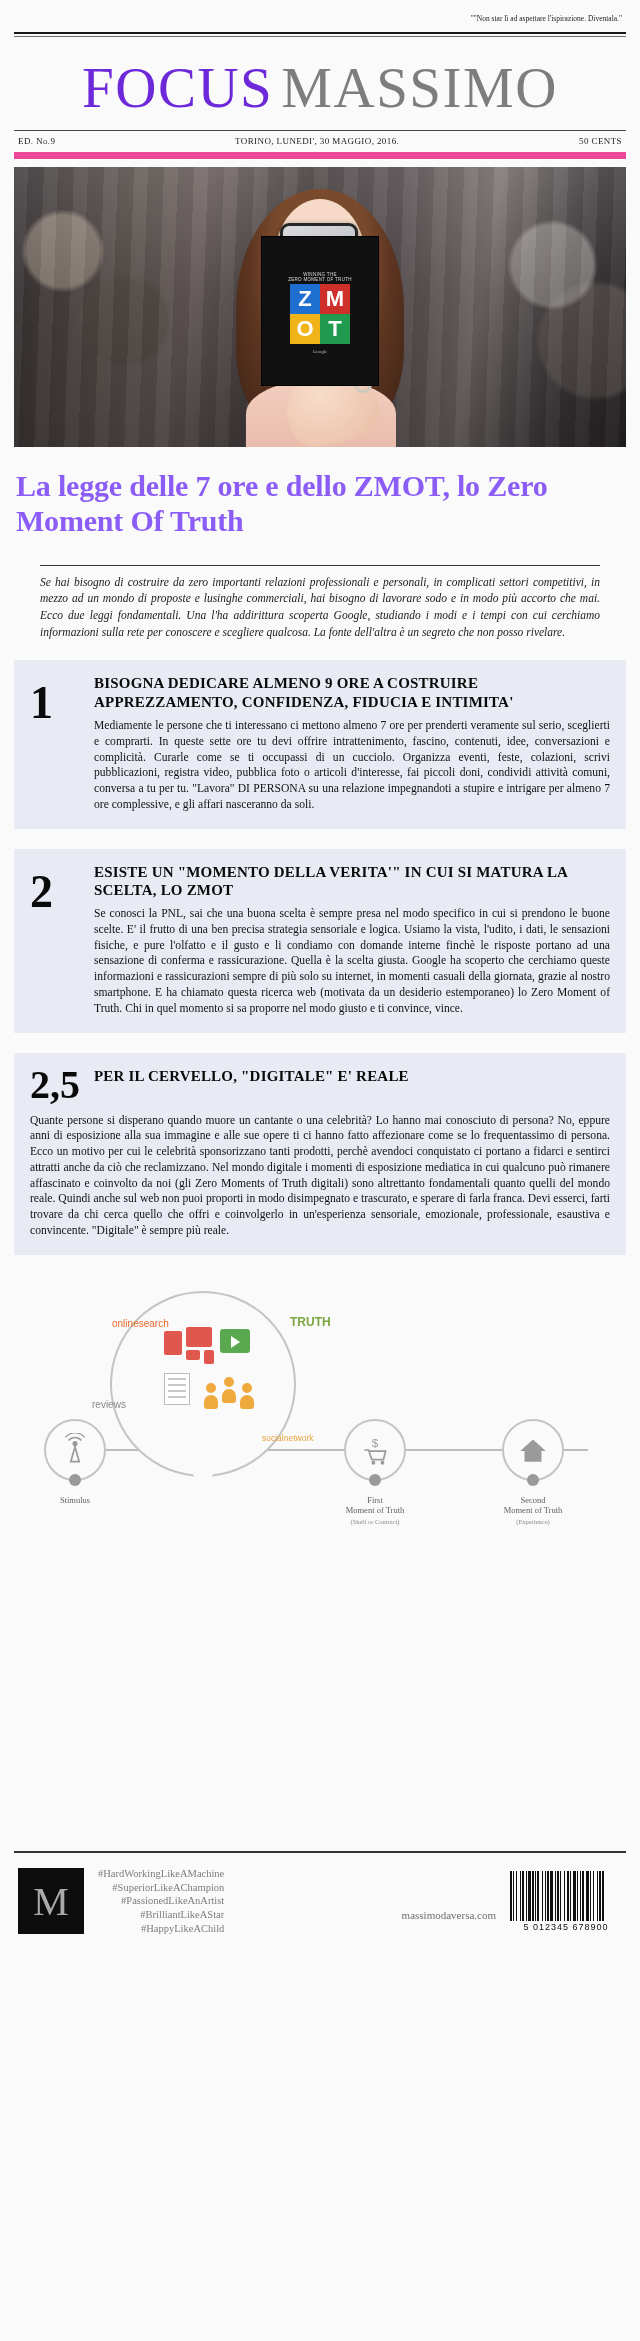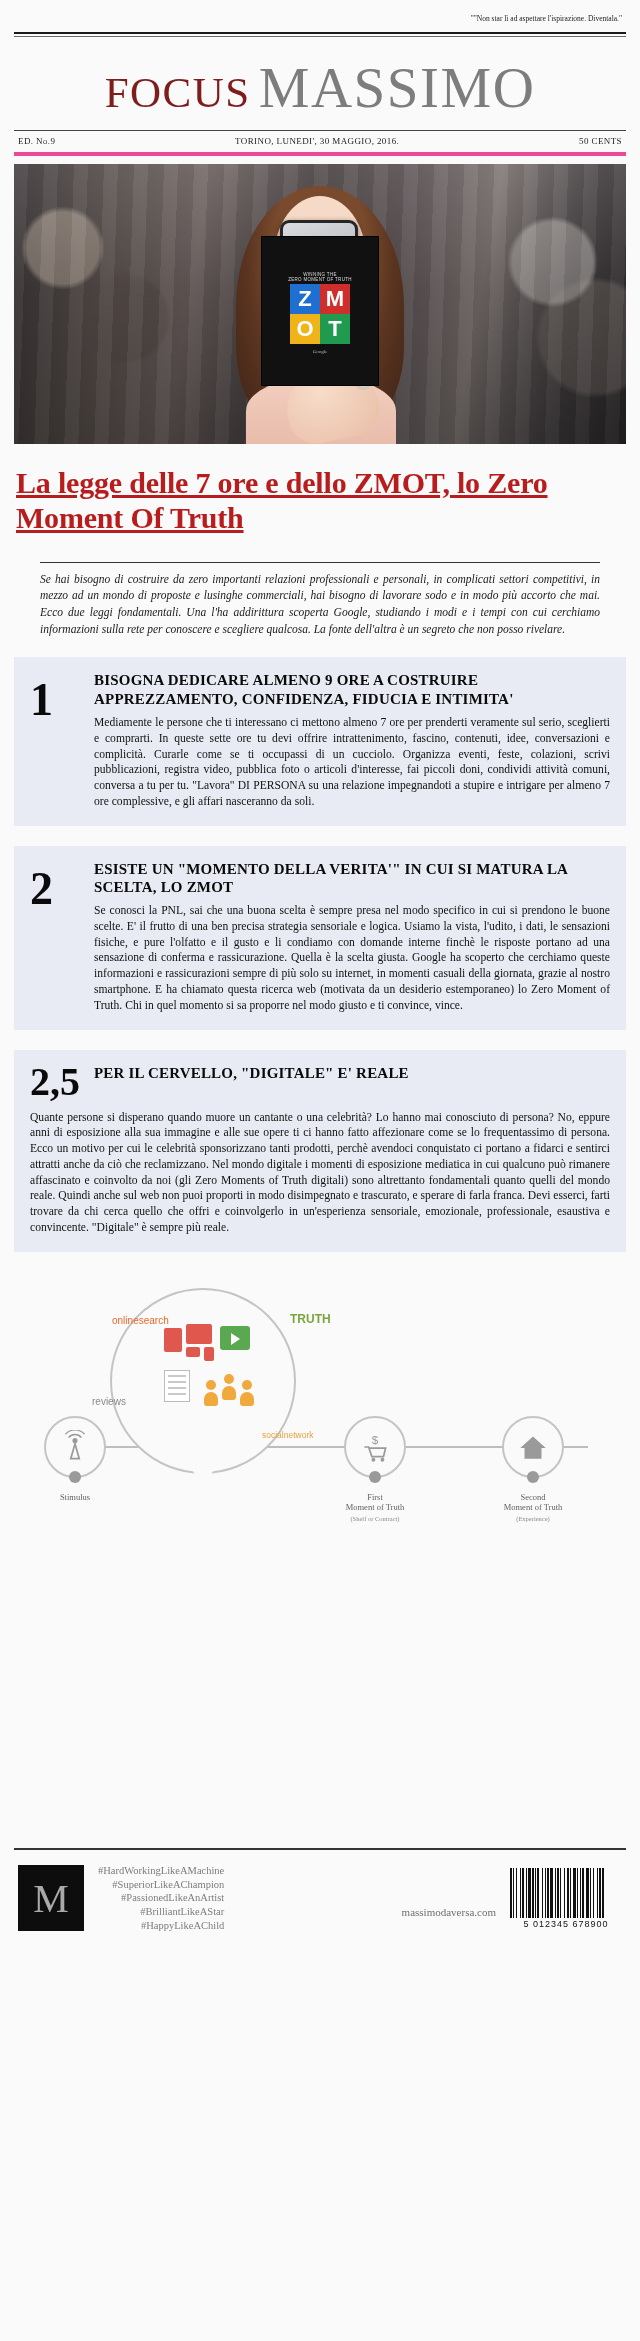--- a/index.html
+++ b/index.html
@@ -37,23 +37,23 @@
   .rule-thin  { height: 1px; background: #6a6a6a; margin: 2px 14px 0 14px; }
 
   
   .masthead {
     text-align: center;
     padding: 22px 0 10px 0;
     line-height: 1;
   }
   .masthead .word1 {
     font-family: "Liberation Serif", serif;
-    font-size: 43px;
+    font-size: 57px;
     letter-spacing: 1.5px;
-    color: #7f1d1d;
+    color: #6d28d9;
   }
   .masthead .word2 {
     font-family: "Liberation Serif", serif;
     font-size: 57px;
     letter-spacing: 1.5px;
     color: #7d7d7d;
     font-weight: 400;
     margin-left: 8px;
   }
 
@@ -62,21 +62,21 @@
   .dateline {
     display: flex;
     justify-content: space-between;
     align-items: baseline;
     margin: 0 14px;
     padding: 5px 4px 6px 4px;
     font-size: 9px;
     font-variant: small-caps;
     letter-spacing: 0.4px;
     color: #1d1d1d;
-    border-bottom: 4px solid #ec4899;
+    border-bottom: 7px solid #ec4899;
   }
   .dateline .mid { flex: 1; text-align: center; }
   .dateline .right { text-align: right; }
 
   
   .hero {
     margin: 8px 14px 0 14px;
     height: 280px;
     position: relative;
     overflow: hidden;
@@ -155,22 +155,21 @@
   }
 
   
   .headline {
     margin: 22px 16px 0 16px;
     font-family: "Liberation Serif", serif;
     font-weight: bold;
     font-size: 30px;
     line-height: 1.16;
     letter-spacing: -0.2px;
-    color: #b91c1c;
-    text-decoration: underline;
+    color: #8b5cf6;
   }
 
   
   .standfirst-wrap { margin: 26px 40px 0 40px; }
   .standfirst-rule { height: 1px; background: #333; }
   .standfirst {
     padding-top: 8px;
     font-style: italic;
     font-size: 11.5px;
     line-height: 1.45;

